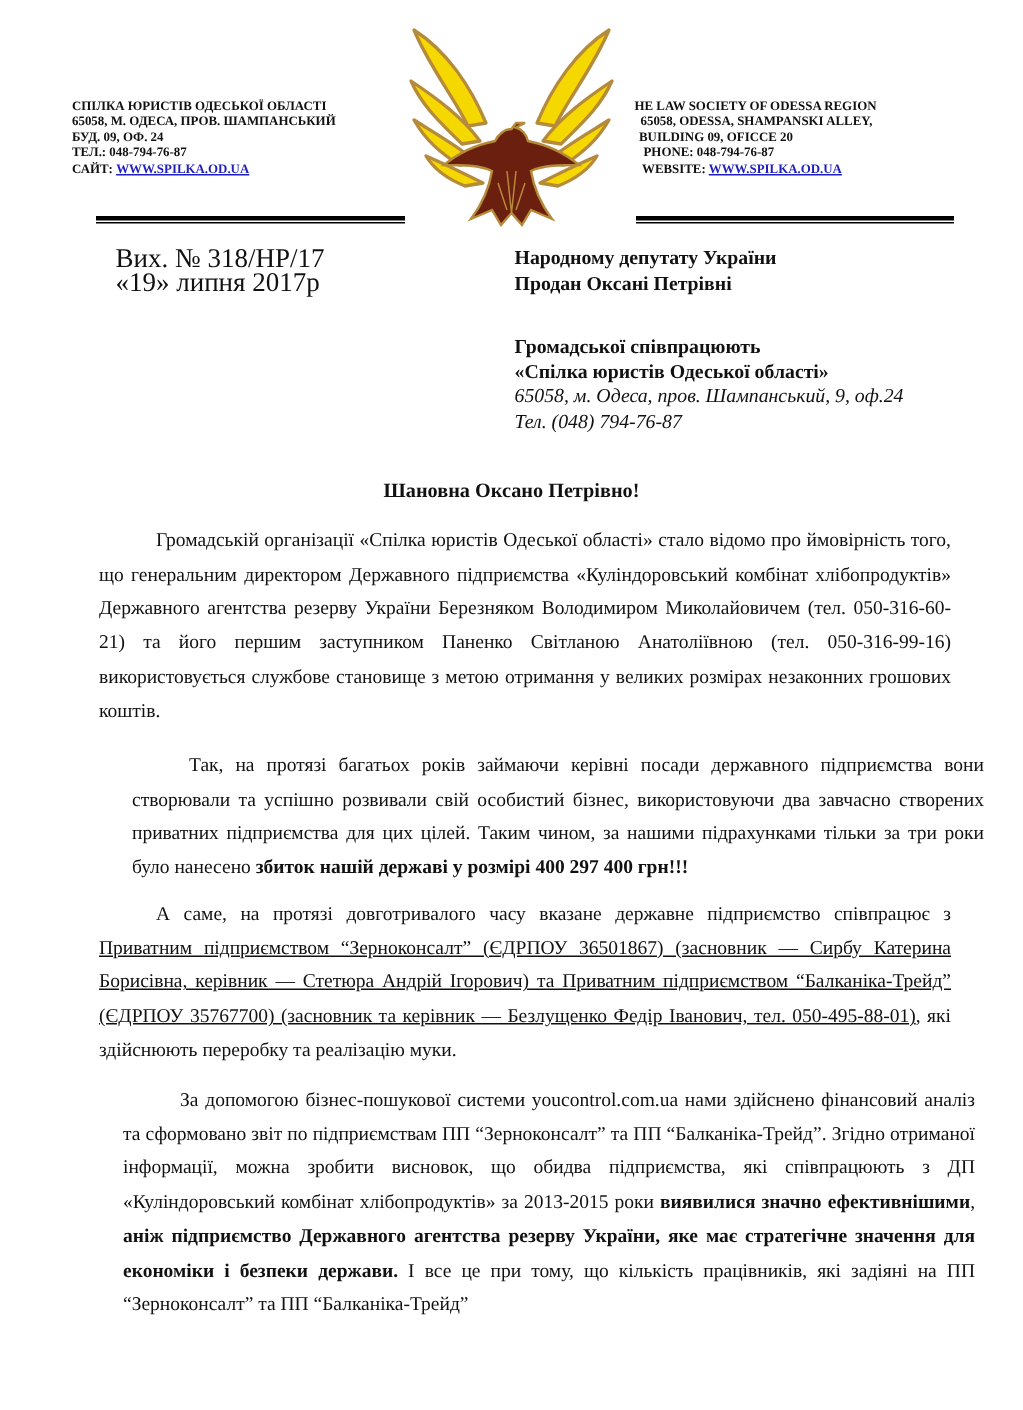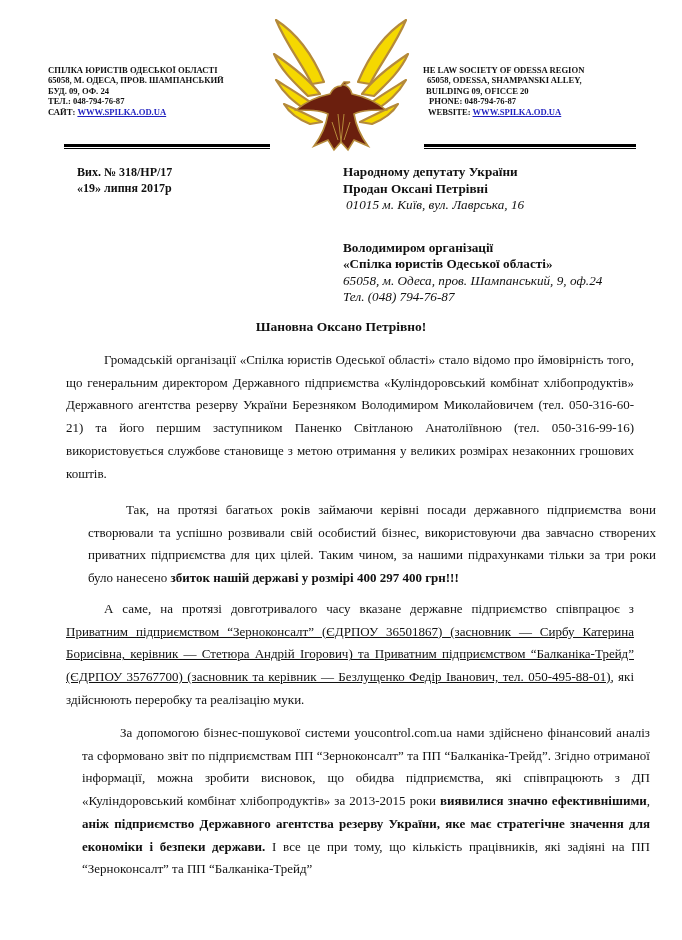--- a/index.html
+++ b/index.html
@@ -15,21 +15,21 @@
   .hdr-right .ind4 { padding-left: 5px; }
 
   .rule { position: absolute; height: 6px; }
   .rule .thick { height: 3px; background: #000; }
   .rule .thin { height: 1px; background: #000; margin-top: 1px; }
   .rule-left { left: 64px; width: 206px; top: 144px; }
   .rule-right { left: 424px; width: 212px; top: 144px; }
 
   .logo { position: absolute; left: 268px; top: 14px; width: 146px; height: 140px; }
 
-  .outgoing { position: absolute; left: 77px; top: 164px; font-weight: bold; font-size: 12px; line-height: 16px; }
+  .outgoing { position: absolute; left: 77px; top: 164px; font-weight: normal; font-size: 18px; line-height: 16px; }
 
   .addressee { position: absolute; left: 343px; top: 164px; font-size: 13.2px; line-height: 16.5px; }
   .addressee .b { font-weight: bold; }
   .addressee .i { font-style: italic; }
   .addressee .gap { height: 26px; }
   .addressee .pad { padding-left: 3px; }
 
   .salutation { position: absolute; left: 0; width: 682px; top: 319px; text-align: center; font-weight: bold; font-size: 13.5px; }
 
   .body-text { position: absolute; left: 66px; width: 568px; font-size: 13px; line-height: 22.7px; text-align: justify; }
@@ -88,23 +88,22 @@
 </svg>
 
 <div class="outgoing">
   <div>Вих. № 318/НР/17</div>
   <div>«19» липня 2017р</div>
 </div>
 
 <div class="addressee">
   <div class="b">Народному депутату України</div>
   <div class="b">Продан Оксані Петрівні</div>
-  <div class="i pad">01015 м. Київ, вул. Лаврська, 16</div>
   <div class="gap"></div>
-  <div class="b">Володимиром організації</div>
+  <div class="b">Громадської співпрацюють</div>
   <div class="b">«Спілка юристів Одеської області»</div>
   <div class="i">65058, м. Одеса, пров. Шампанський, 9, оф.24</div>
   <div class="i">Тел. (048) 794-76-87</div>
 </div>
 
 <div class="salutation">Шановна Оксано Петрівно!</div>
 
 <div class="body-text p1">
   <p>Громадській організації «Спілка юристів Одеської області» стало відомо про ймовірність того, що генеральним директором Державного підприємства «Кулiндоровський комбінат хлібопродуктів» Державного агентства резерву України Березняком Володимиром Миколайовичем (тел. 050-316-60-21) та його першим заступником Паненко Світланою Анатоліївною (тел. 050-316-99-16) використовується службове становище з метою отримання у великих розмірах незаконних грошових коштів.</p>
 </div>

